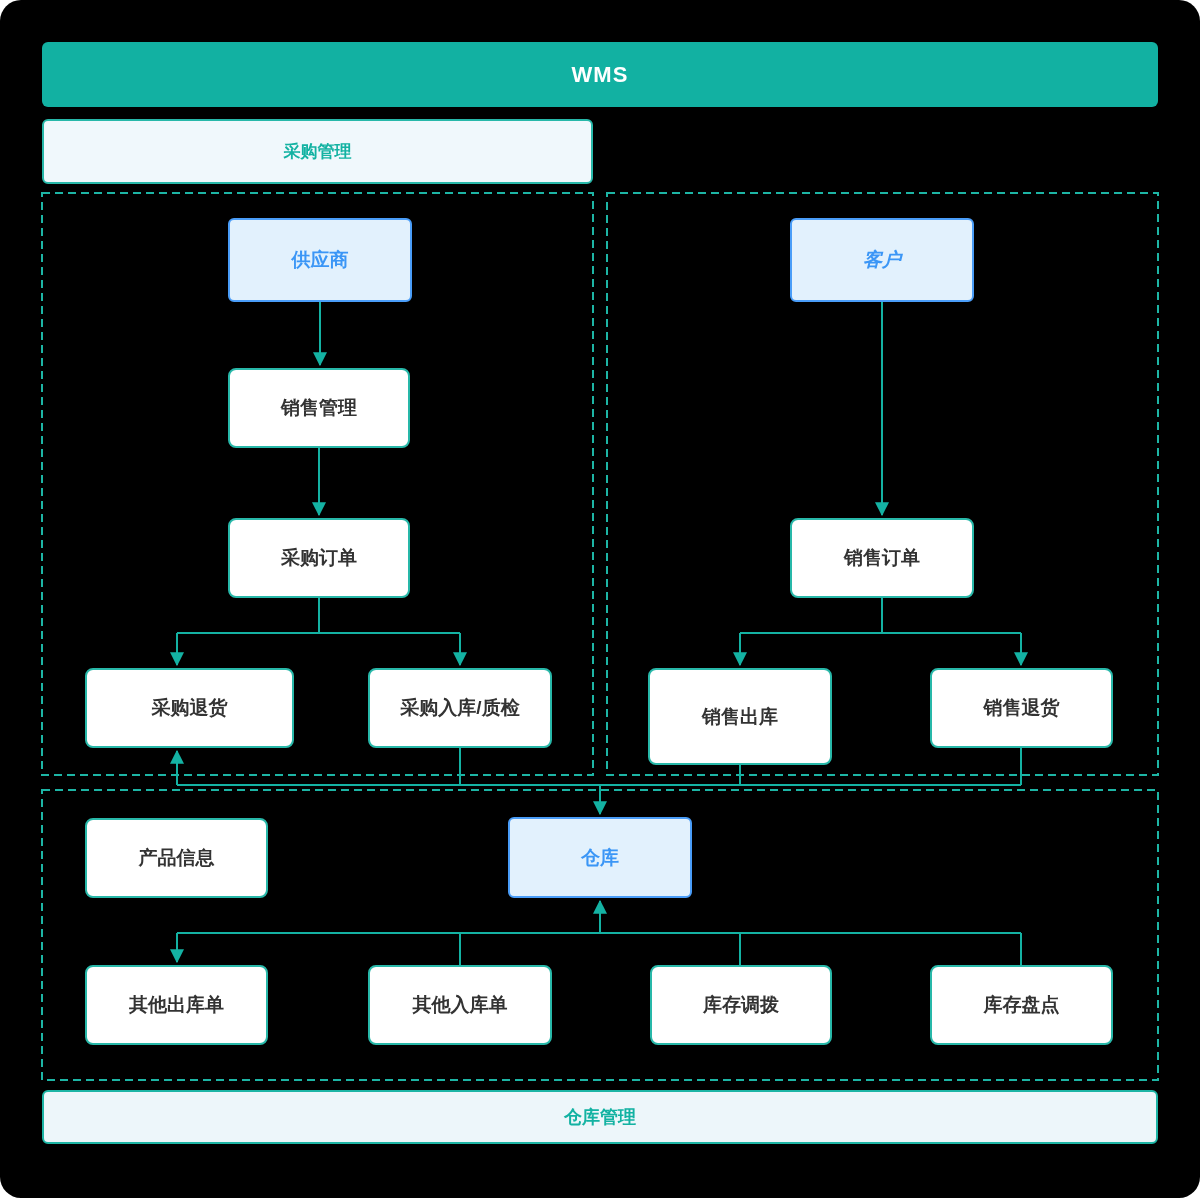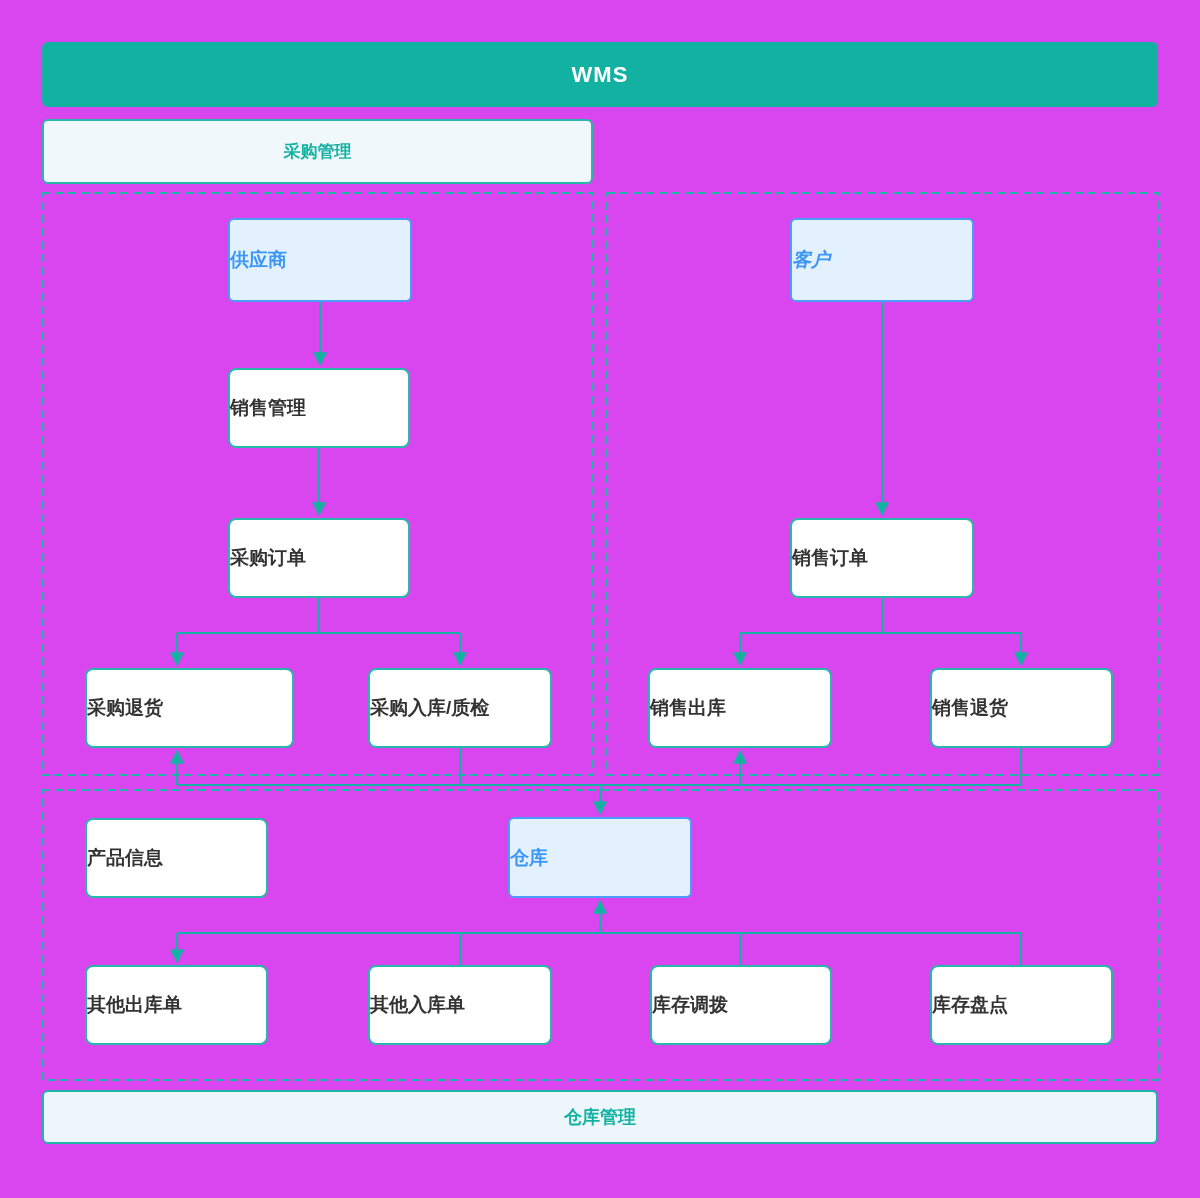--- a/index.html
+++ b/index.html
@@ -1,18 +1,18 @@
 <!DOCTYPE html>
 <html><head>
 <meta charset="utf-8">
 <style>
   html,body { margin:0; padding:0; background:#ffffff; }
   .canvas {
-    position:relative; width:1200px; height:1198px; background:#d946ef;
-    font-family:"Liberation Sans", sans-serif; overflow:hidden;
+    position:relative; width:1200px; height:1198px; background:#000000;
+    font-family:"Liberation Sans", sans-serif; overflow:hidden;border-radius:21px;
   }
   .wires { position:absolute; left:0; top:0; z-index:1; pointer-events:none; }
   .banner-top {
     position:absolute; left:42px; top:42px; width:1116px; height:65px;
     background:#12b1a2; border-radius:6px; z-index:2;
     display:flex; align-items:center; justify-content:center;
     color:#ffffff; font-size:22px; font-weight:bold; letter-spacing:1px;
   }
   .section-header {
     position:absolute; top:119px; height:65px; box-sizing:border-box;
@@ -24,35 +24,35 @@
   .hdr-sales   { left:607px; width:551px; }
   .banner-bottom {
     position:absolute; left:42px; top:1090px; width:1116px; height:54px; box-sizing:border-box;
     background:#edf6fa; border:2px solid #1db5a5; border-radius:6px; z-index:2;
     display:flex; align-items:center; justify-content:center;
     color:#13b2a2; font-size:18px; font-weight:bold;
   }
   .node {
     position:absolute; box-sizing:border-box; z-index:3;
     background:#ffffff; border:2px solid #28b8a9; border-radius:8px;
-    display:flex; align-items:center; justify-content:flex-start;
+    display:flex; align-items:center; justify-content:center;
     font-size:19px; font-weight:600; color:#333333; text-align:center;
   }
   .node.blue {
     background:#e2f1fd; border-color:#4a9df8; color:#3b96f6; font-weight:bold; border-radius:6px;
   }
   
   .n-supplier        { left:228px; top:218px; width:184px; height:84px; }
   .n-customer        { left:790px; top:218px; width:184px; height:84px;font-style:italic; }
   .n-purchase-request{ left:228px; top:368px; width:182px; height:80px; }
   .n-purchase-order  { left:228px; top:518px; width:182px; height:80px; }
   .n-sales-order     { left:790px; top:518px; width:184px; height:80px; }
   .n-purchase-return { left:85px;  top:668px; width:209px; height:80px; }
   .n-purchase-inbound{ left:368px; top:668px; width:184px; height:80px; }
-  .n-sales-outbound  { left:648px; top:668px; width:184px; height:80px; }
+  .n-sales-outbound  { left:648px; top:668px; width:184px; height:97px; }
   .n-sales-return    { left:930px; top:668px; width:183px; height:80px; }
   .n-product-info    { left:85px;  top:818px; width:183px; height:80px; }
   .n-warehouse       { left:508px; top:817px; width:184px; height:81px; }
   .n-other-outbound  { left:85px;  top:965px; width:183px; height:80px; }
   .n-other-inbound   { left:368px; top:965px; width:184px; height:80px; }
   .n-inv-transfer    { left:650px; top:965px; width:182px; height:80px; }
   .n-inv-count       { left:930px; top:965px; width:183px; height:80px; }
 </style>
 </head>
 <body>

